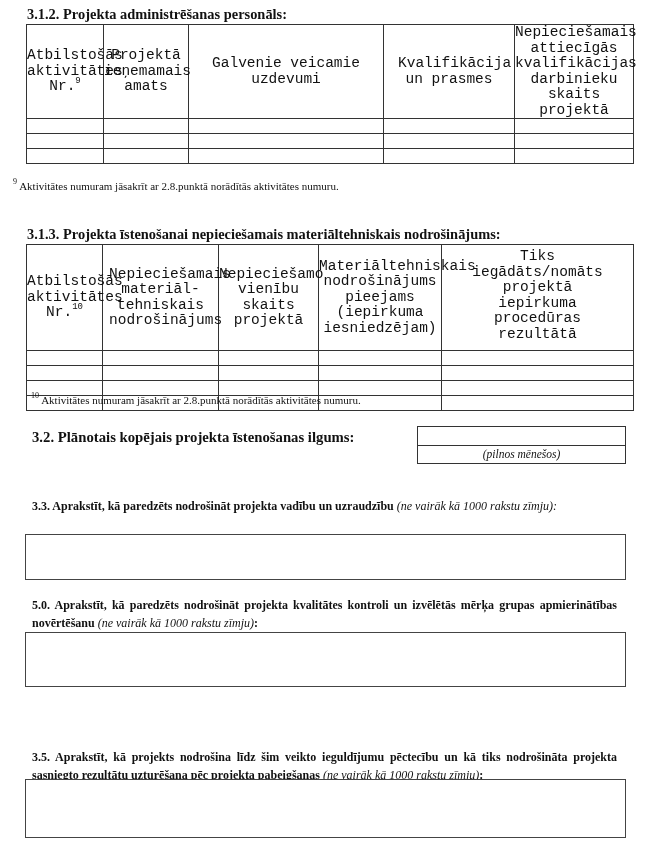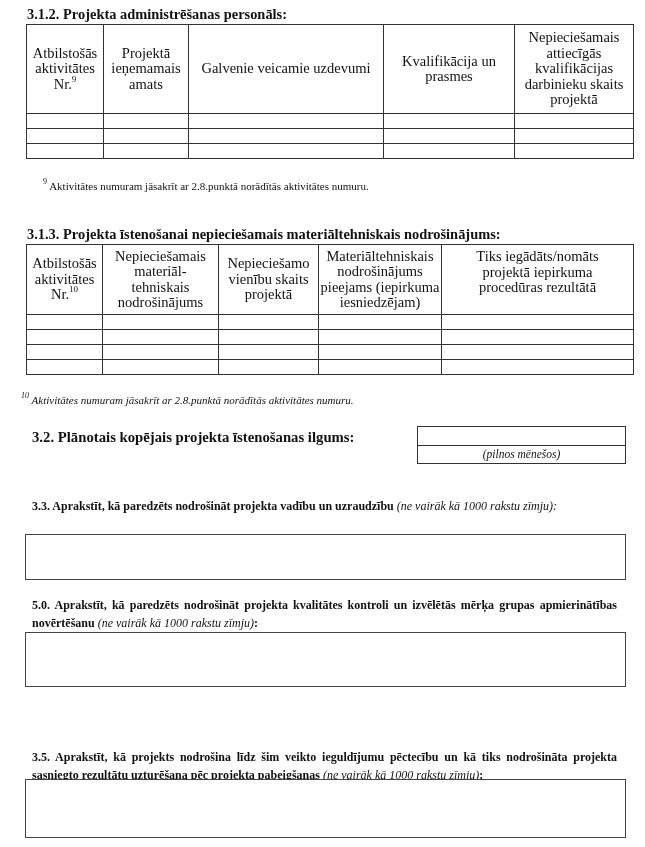--- a/index.html
+++ b/index.html
@@ -2,21 +2,21 @@
 <html><head>
 <meta charset="utf-8">
 <style>
   html, body { margin:0; padding:0; background:#ffffff; }
   body { width:645px; height:847px; position:relative; overflow:hidden;
          font-family:"Liberation Serif", "DejaVu Serif", serif; color:#111; }
   .abs { position:absolute; }
   .heading { font-weight:bold; font-size:15px; letter-spacing:0; white-space:nowrap; }
   table.grid { position:absolute; border-collapse:collapse; table-layout:fixed; }
   table.grid td, table.grid th { border:1px solid #333; padding:0; font-weight:normal;
-       font-size:14.5px; line-height:15.5px; text-align:center; vertical-align:middle; }
+       font-size:14.5px; line-height:15.5px; text-align:center; vertical-align:middle;font-family:Liberation Mono, monospace; }
   table.grid tr.data td { height:14px; }
   .footnote { font-size:11px; white-space:nowrap; }
   .footnote sup { font-size:8px; vertical-align:6px; }
   sup.hsup { font-size:9px; vertical-align:7px; line-height:0; }
   .box { position:absolute; border:1px solid #444; box-sizing:border-box; background:#fff; }
   .dur-box { position:absolute; border:1px solid #333; box-sizing:border-box; }
   .dur-top { height:18px; border-bottom:1px solid #333; }
   .dur-hint { font-style:italic; font-size:11.5px; text-align:center; line-height:17px; }
   .para { position:absolute; font-weight:bold; font-size:12px; line-height:18px; text-align:justify; }
   .para .it { font-style:italic; font-weight:normal; }
@@ -59,21 +59,21 @@
   <tr class="data">
     <td></td>
     <td></td>
     <td></td>
     <td></td>
     <td></td>
   </tr>
 </tbody>
   </table>
 
-<div class="abs footnote" style="left:43px; top:177px;">
+<div class="abs footnote" style="left:13px; top:177px;">
   <sup>9</sup>
   <span>Aktivitātes numuram jāsakrīt ar 2.8.punktā norādītās aktivitātes numuru.</span>
 </div>
 
 <div class="abs heading" style="left:27px; top:225px; font-size:15.5px; transform:scaleX(0.93); transform-origin:left top;">3.1.3. Projekta īstenošanai nepieciešamais materiāltehniskais nodrošinājums:</div>
 
 <table class="grid" style="left:26px; top:244px; width:607px;">
   <colgroup>
     <col style="width:76px">
       <col style="width:116px">
@@ -113,21 +113,21 @@
   <tr class="data">
     <td></td>
     <td></td>
     <td></td>
     <td></td>
     <td></td>
   </tr>
 </tbody>
   </table>
 
-<div class="abs footnote" style="left:21px; top:391px;font-style:italic;">
+<div class="abs footnote" style="left:31px; top:391px;">
   <sup>10</sup>
   <span>Aktivitātes numuram jāsakrīt ar 2.8.punktā norādītās aktivitātes numuru.</span>
 </div>
 
 <div class="abs heading" style="left:32px; top:428px; font-size:15.5px; transform:scaleX(0.95); transform-origin:left top;">3.2. Plānotais kopējais projekta īstenošanas ilgums:</div>
 <div class="dur-box" style="left:417px; top:426px; width:209px; height:38px;">
   <div class="dur-top"></div>
   <div class="dur-hint">(pilnos mēnešos)</div>
 </div>
 

